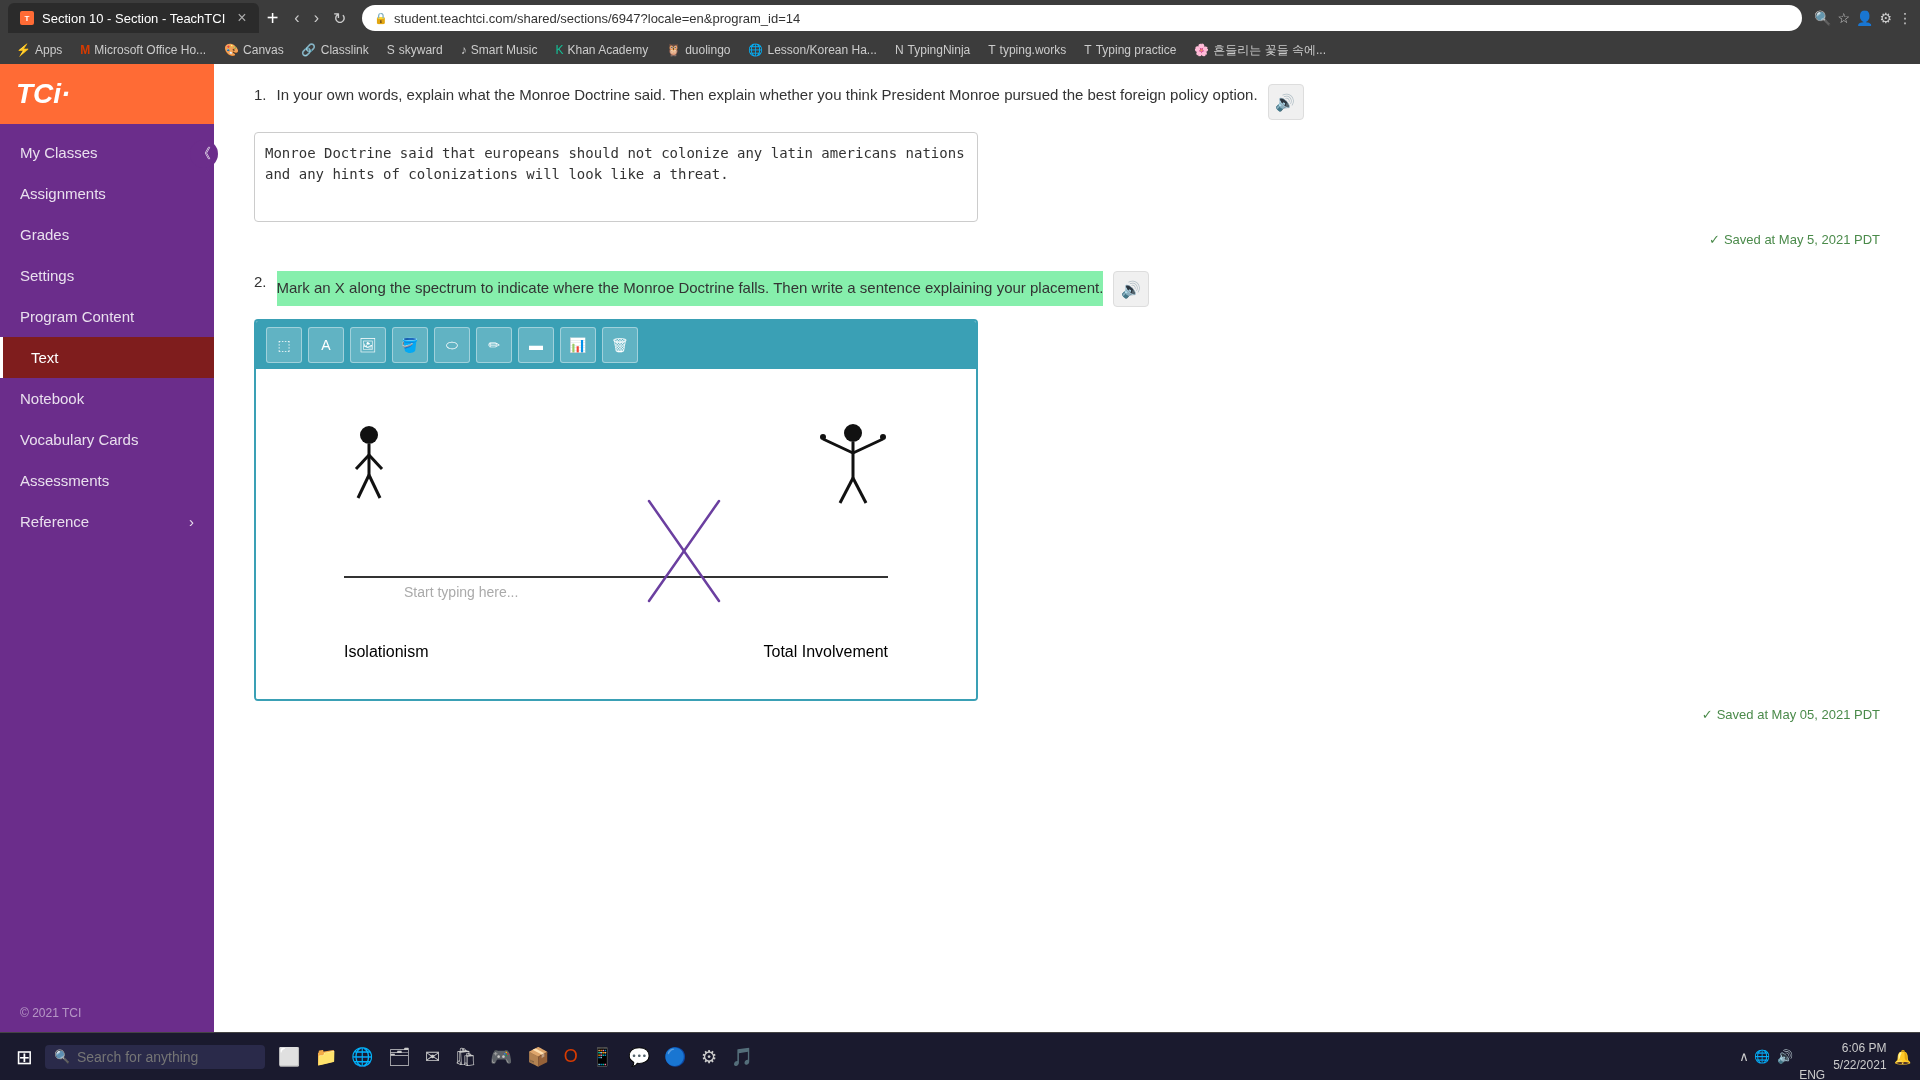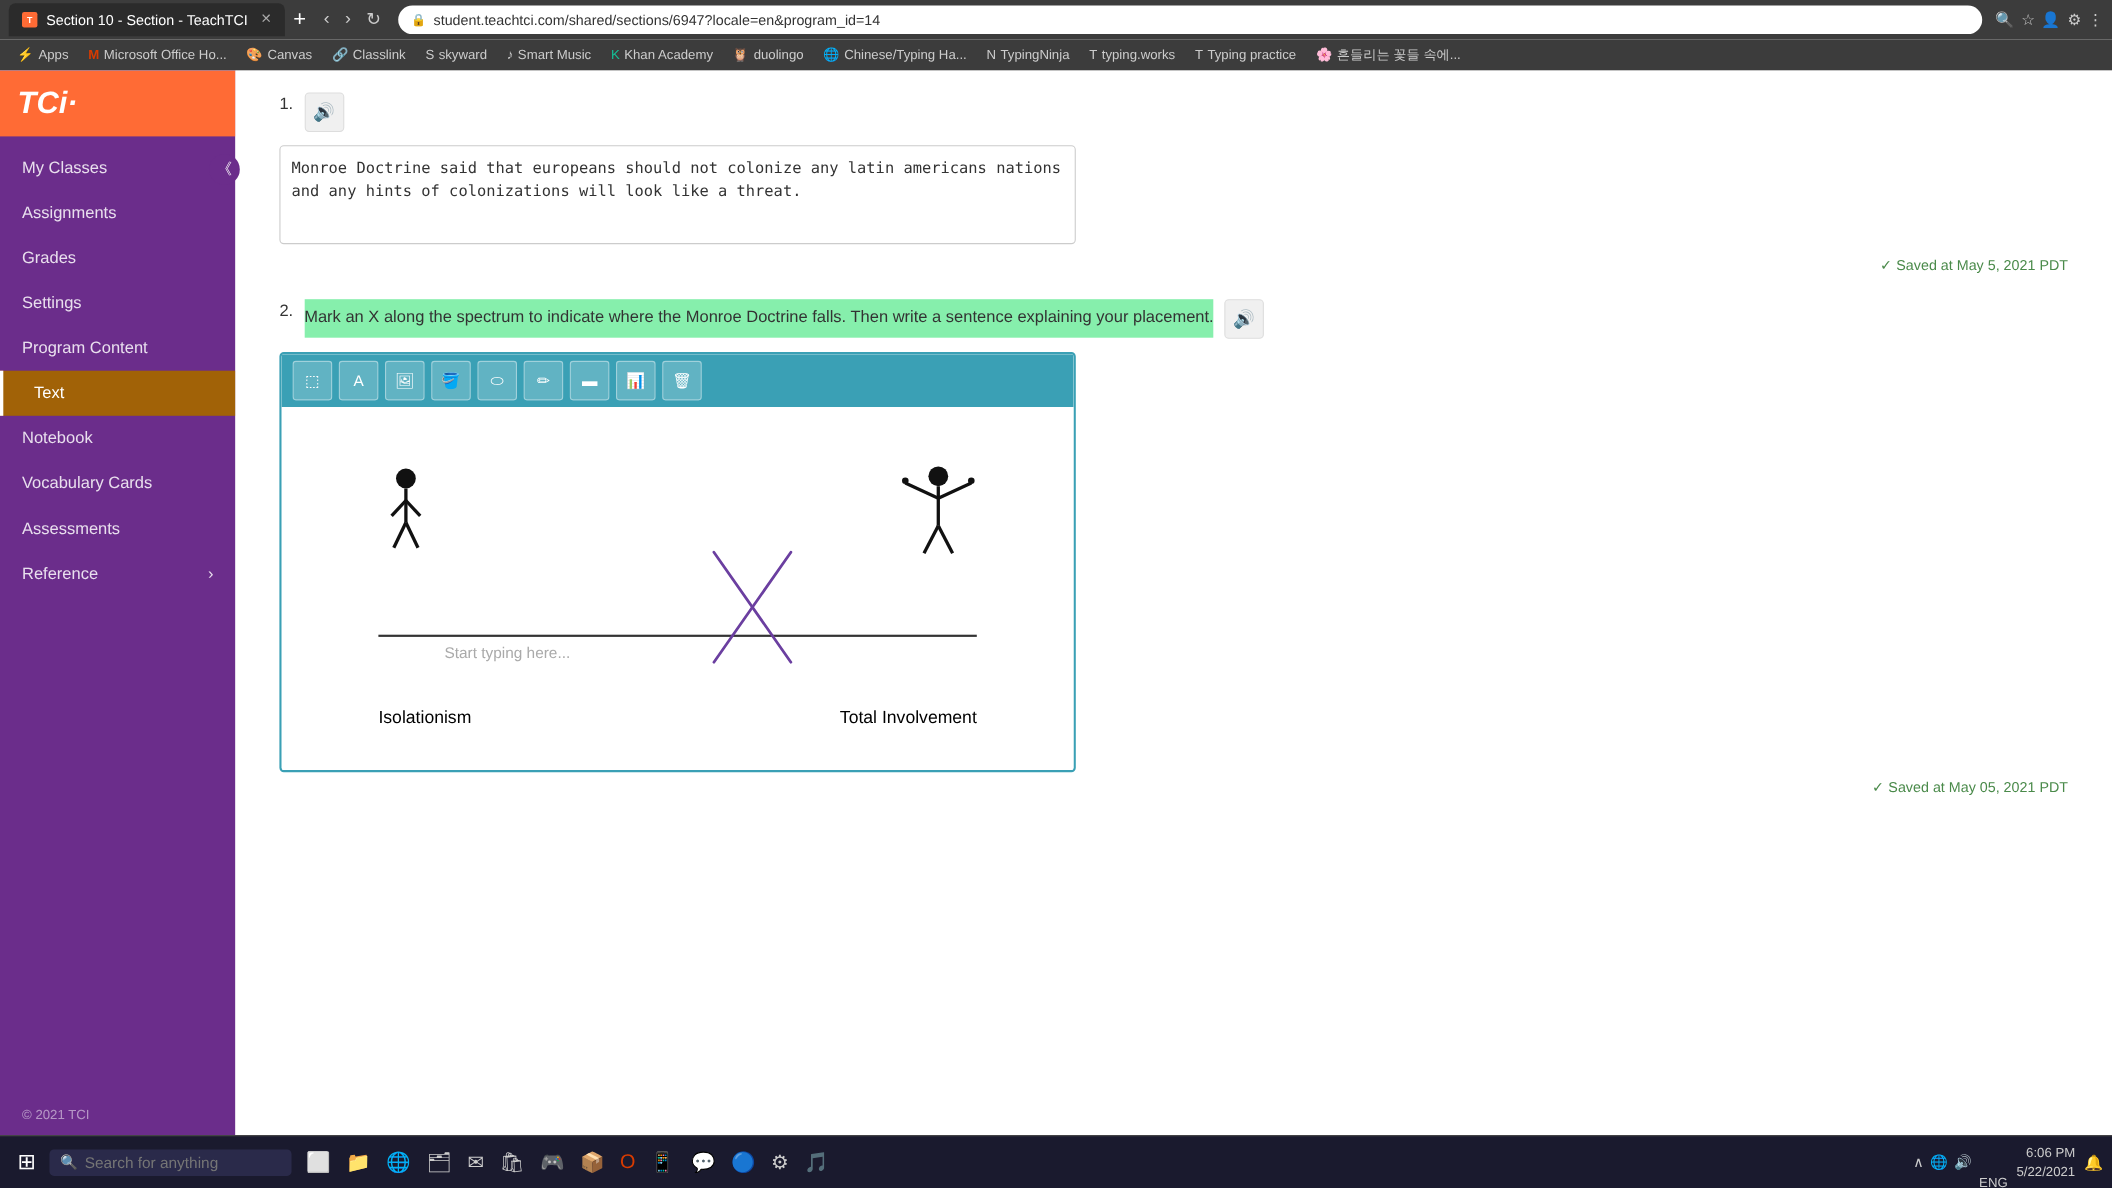--- a/index.html
+++ b/index.html
@@ -26,21 +26,21 @@
     
     .app-container { display: flex; flex: 1; overflow: hidden; }
 
     
     .sidebar { width: 214px; background: #6b2d8b; flex-shrink: 0; display: flex; flex-direction: column; color: #fff; }
     .sidebar-logo { background: #ff6b35; padding: 12px 16px; display: flex; align-items: center; justify-content: flex-start; height: 60px; }
     .sidebar-logo-text { color: #fff; font-size: 28px; font-weight: bold; font-style: italic; }
     .sidebar-toggle { position: absolute; left: 190px; top: 140px; width: 28px; height: 28px; background: #6b2d8b; border: none; color: #fff; border-radius: 50%; cursor: pointer; display: flex; align-items: center; justify-content: center; z-index: 10; font-size: 14px; }
     .sidebar-nav { padding: 8px 0; flex: 1; }
     .sidebar-item { padding: 12px 20px; cursor: pointer; font-size: 15px; color: rgba(255,255,255,0.85); display: flex; align-items: center; gap: 8px; }
-    .sidebar-item.active { background: #a16207; border-left: 3px solid #fff; color: #fff; padding-left: 28px; }
+    .sidebar-item.active { background: #7f1d1d; border-left: 3px solid #fff; color: #fff; padding-left: 28px; }
     .sidebar-item-with-arrow { display: flex; justify-content: space-between; align-items: center; }
     .sidebar-copyright { padding: 12px 20px; font-size: 12px; color: rgba(255,255,255,0.5); }
 
     
     .main-content { flex: 1; background: #fff; overflow-y: auto; display: flex; flex-direction: column; }
     .content-area { padding: 20px 40px; flex: 1; }
 
     
     .question-block { margin-bottom: 24px; }
     .question-text { font-size: 15px; color: #333; line-height: 1.5; display: flex; align-items: flex-start; gap: 10px; margin-bottom: 12px; }
@@ -128,21 +128,21 @@
   <div class="bookmark-item">
     <span style="color:#14bf96;">K</span>
     <span>Khan Academy</span>
   </div>
   <div class="bookmark-item">
     <span>🦉</span>
     <span>duolingo</span>
   </div>
   <div class="bookmark-item">
     <span>🌐</span>
-    <span>Chinese/Typing Ha...</span>
+    <span>Lesson/Korean Ha...</span>
   </div>
   <div class="bookmark-item">
     <span>N</span>
     <span>TypingNinja</span>
   </div>
   <div class="bookmark-item">
     <span>T</span>
     <span>typing.works</span>
   </div>
   <div class="bookmark-item">
@@ -197,20 +197,21 @@
     </nav>
     <div class="sidebar-copyright">© 2021 TCI</div>
   </div>
 
   <div class="main-content">
     <div class="content-area">
 
       <div class="question-block">
         <div class="question-text">
           <span class="question-number">1.</span>
+          <span>In your own words, explain what the Monroe Doctrine said. Then explain whether you think President Monroe pursued the best foreign policy option.</span>
           <button class="audio-btn">
             <span>🔊</span>
           </button>
         </div>
         <textarea class="answer-textarea" style="">Monroe Doctrine said that europeans should not colonize any latin americans nations and any hints of colonizations will look like a threat.</textarea>
         <div class="saved-status">
           <span class="check-icon">✓</span>
           <span>Saved at May 5, 2021 PDT</span>
         </div>
       </div>

